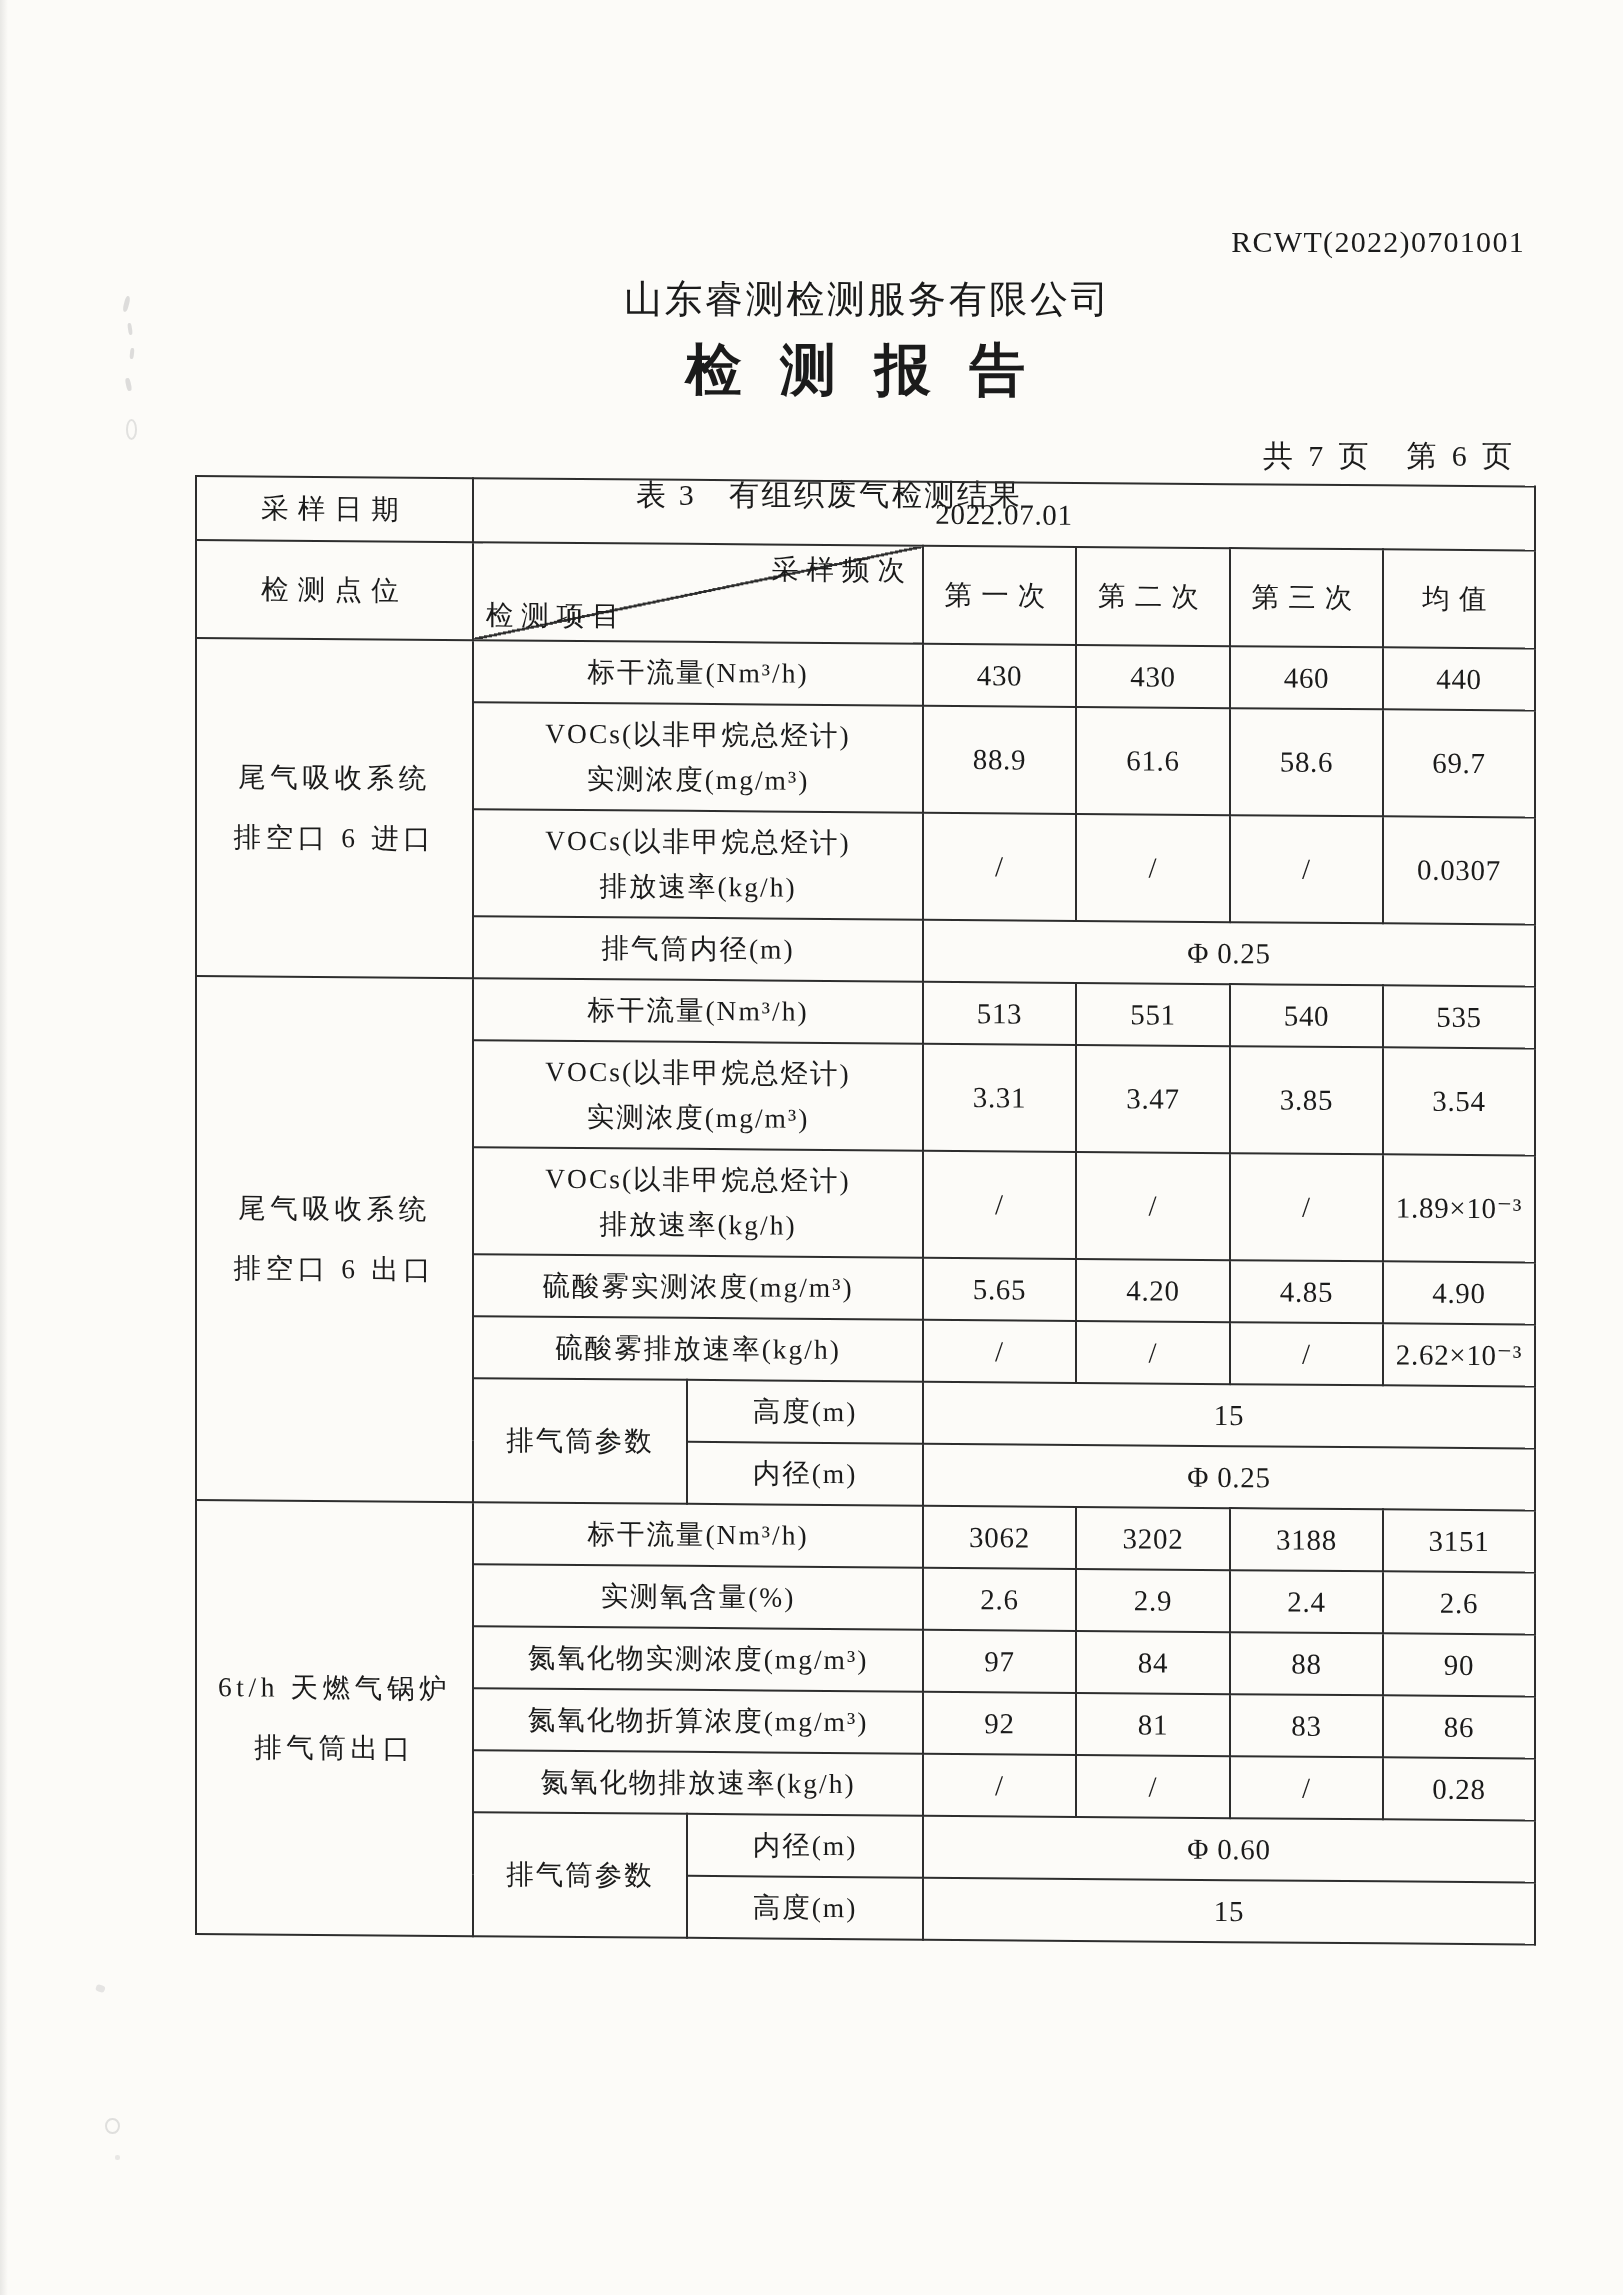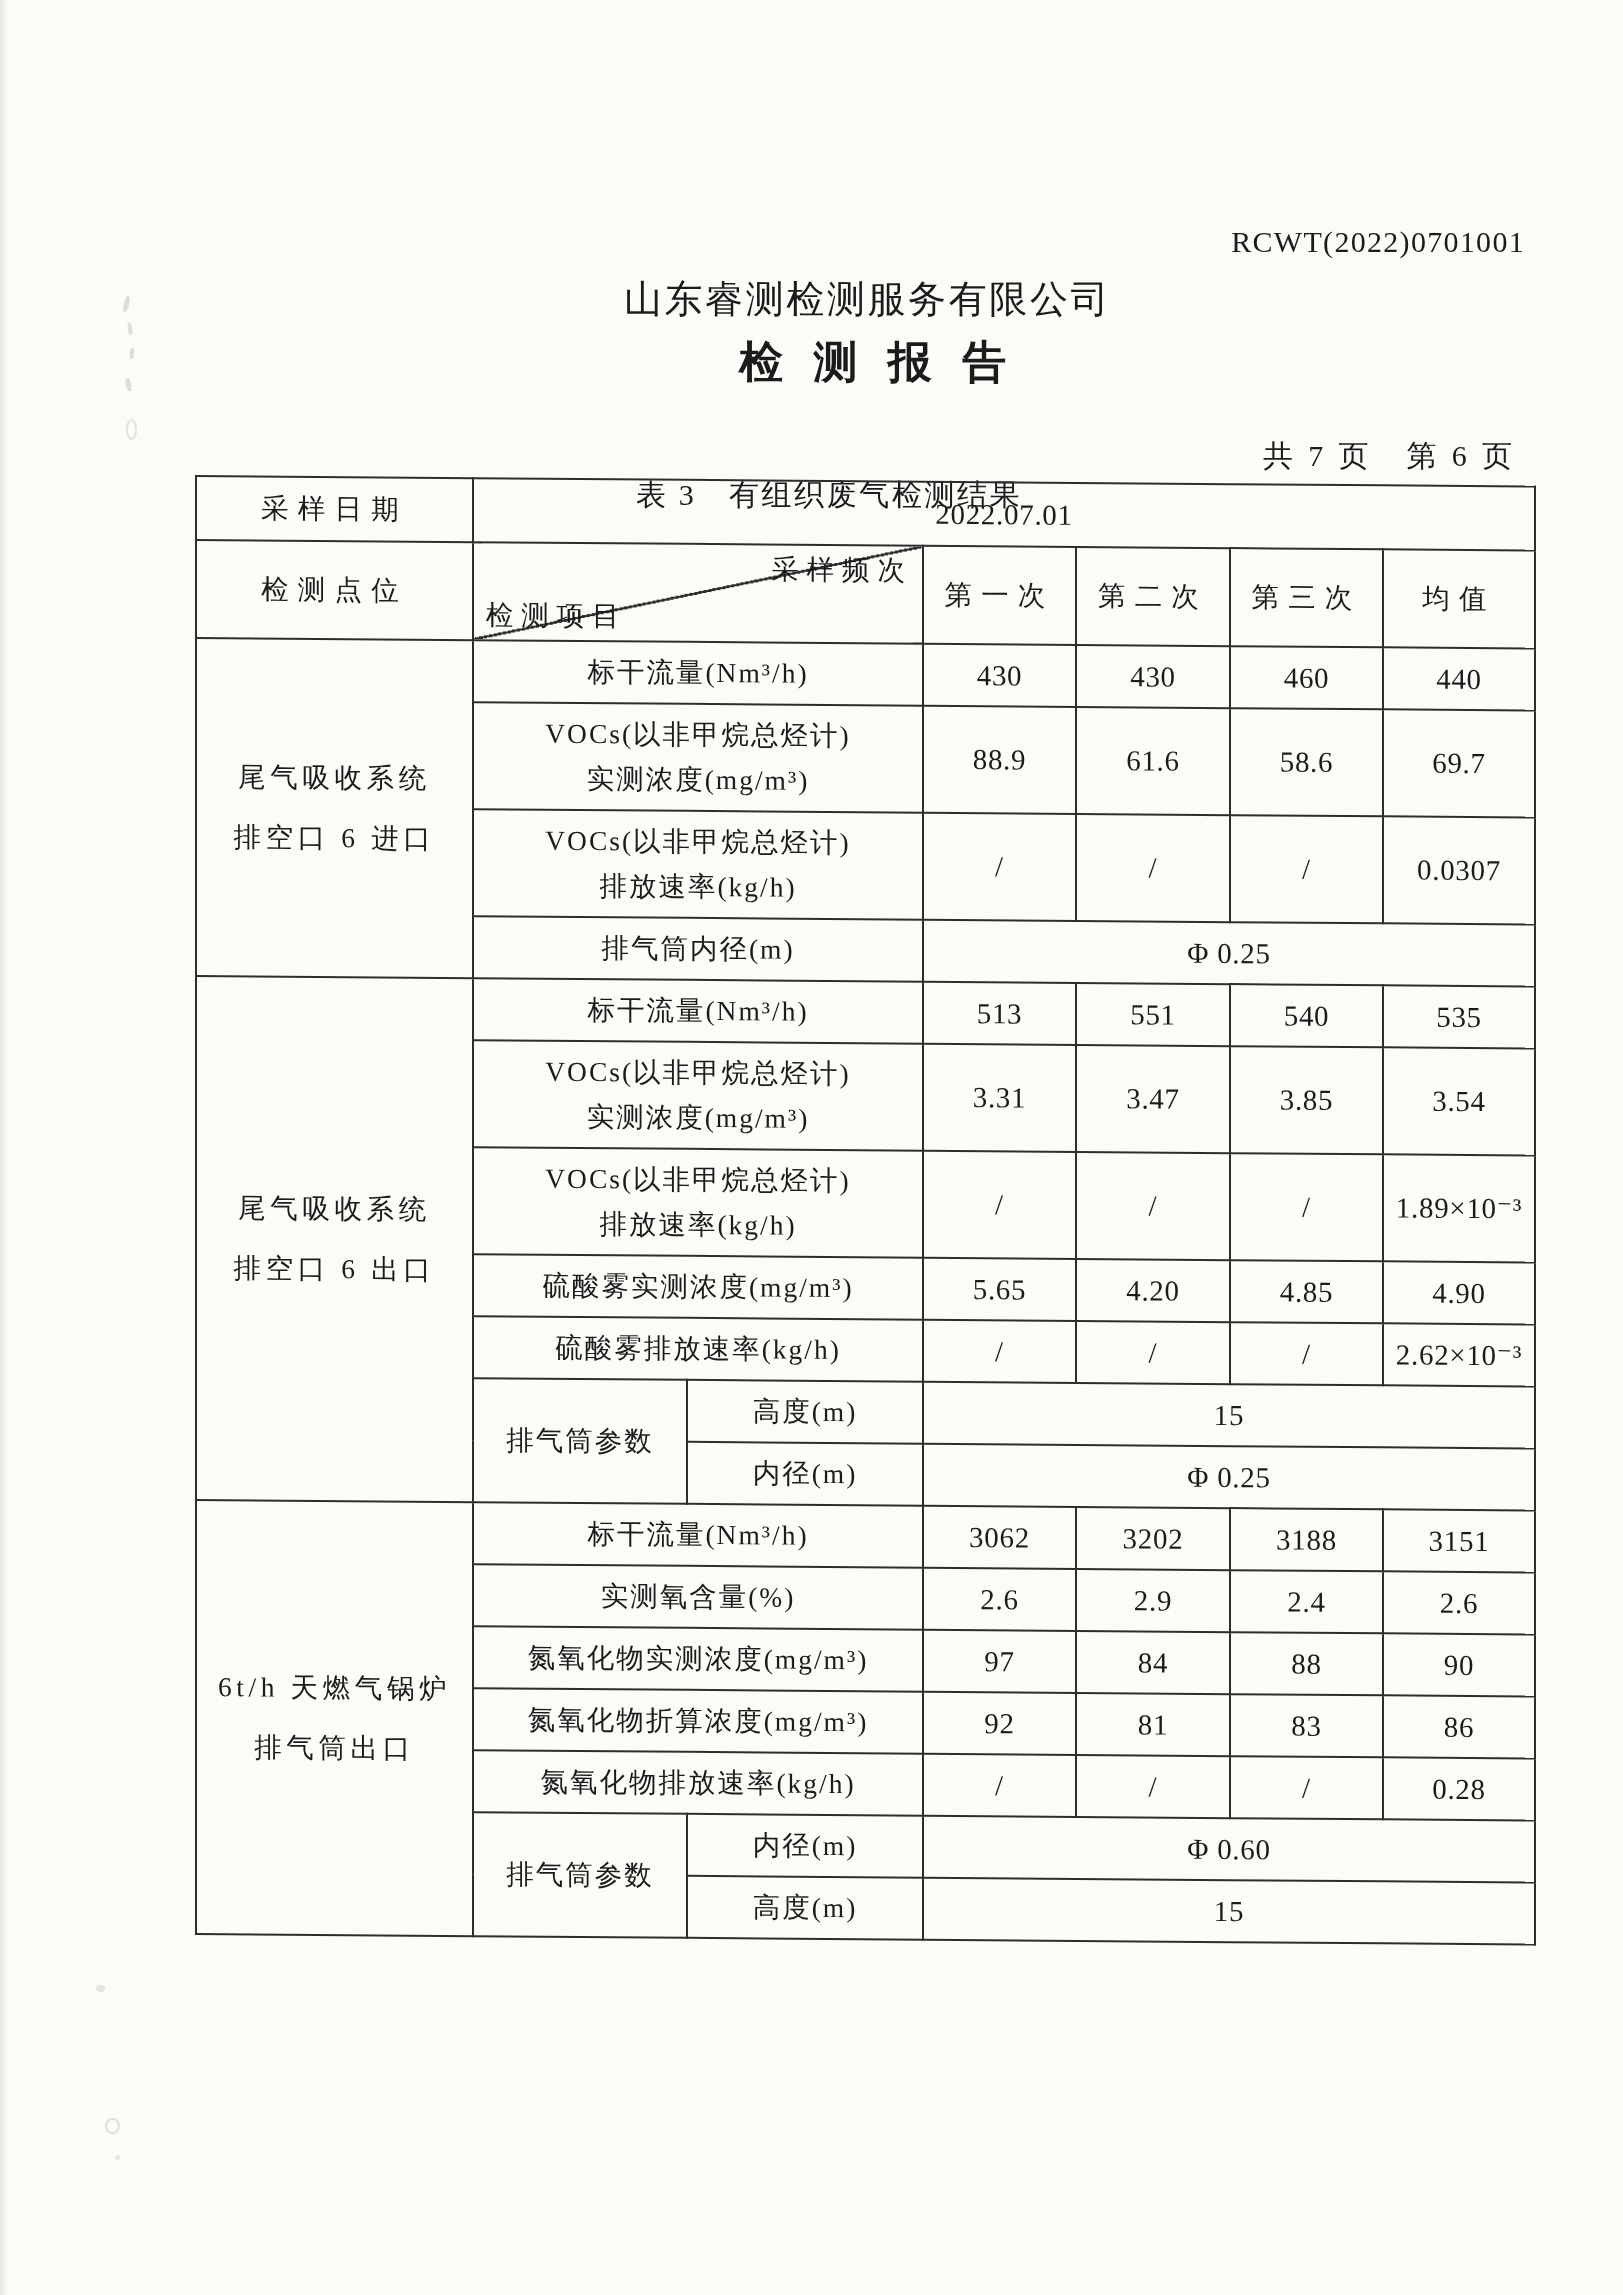--- a/index.html
+++ b/index.html
@@ -6,21 +6,21 @@
   .sheet{
     position:relative;width:1623px;height:2295px;background:#fcfbf8;overflow:hidden;
     font-family:"Liberation Serif","DejaVu Serif",serif;color:#1b1b1b;
   }
   .edge-shade{position:absolute;left:0;top:0;width:7.9px;height:100%;
     background:linear-gradient(to right,rgba(0,0,0,.08),rgba(0,0,0,0));}
   .report-no{position:absolute;top:225px;right:98px;font-size:30px;letter-spacing:1.3px;}
   .company{position:absolute;top:274px;left:50%;transform:translateX(calc(-50% + 56px));
     font-size:38px;letter-spacing:2.6px;white-space:nowrap;text-align:center;}
   .title{position:absolute;top:333px;left:50%;transform:translateX(calc(-50% + 50px));
-    font-size:44px;font-weight:700;letter-spacing:.22em;white-space:nowrap;margin-left:16px;}
+    font-size:56px;font-weight:700;letter-spacing:.22em;white-space:nowrap;}
   .caption{position:absolute;top:435px;left:636px;font-size:30px;letter-spacing:2.6px;margin-top:40px;}
   .pagenum{position:absolute;top:436px;left:1263px;font-size:30px;letter-spacing:3.9px;}
 
   .tablewrap{position:absolute;left:195px;top:475px;width:1338px;
     transform:skewY(.45deg);transform-origin:left top;}
   table{width:1338px;table-layout:fixed;border-collapse:collapse;border:2.6px solid #2d2d2d;}
   td{border:2px solid #2d2d2d;border-top-width:2.6px;border-bottom-width:2.6px;
      padding:0;text-align:center;vertical-align:middle;font-size:27.5px;line-height:1.25;}
   .rh-a{height:62px;}      
   .rh-b{height:107px;}     

